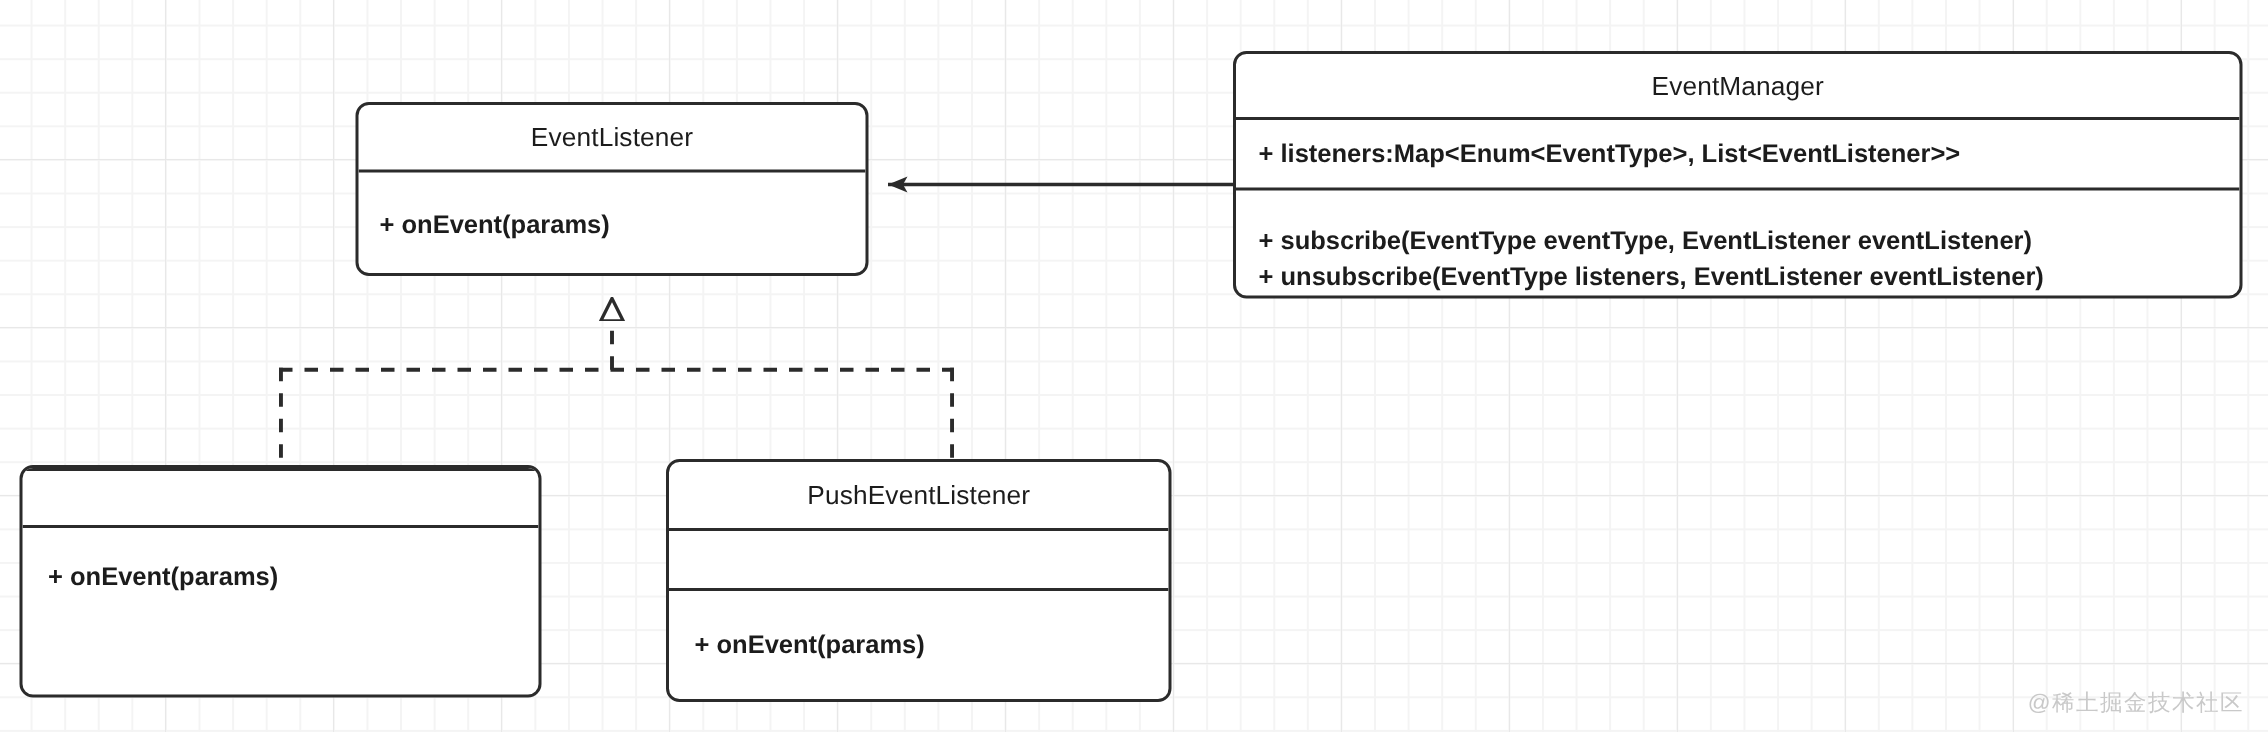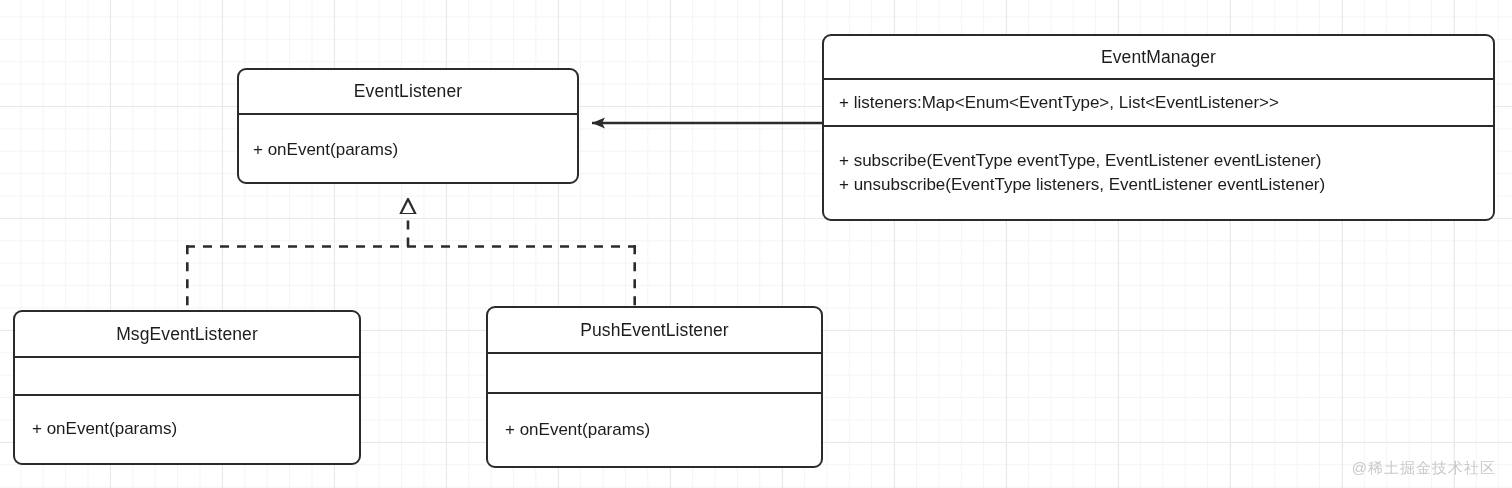--- a/index.html
+++ b/index.html
@@ -65,58 +65,59 @@
     font-weight: 400;
     padding: 0 12px;
     display: flex;
     flex-direction: column;
     justify-content: center;
   }
 
   .compartment .row {
     line-height: 1.37;
     white-space: nowrap;
+    font-weight: bold;
   }
 
   .compartment.empty {
     padding: 0;
   }
 
   
   #box-event-listener {
     left: 237px;
     top: 68px;
     width: 342px;
     height: 116px;
   }
   #box-event-listener .uml-title { height: 43px; }
   #box-event-listener .compartment { height: 70.5px; padding-left: 14px; }
 
   #box-event-manager {
     left: 822px;
     top: 34px;
     width: 673px;
-    height: 187px;
+    height: 165px;
   }
   #box-event-manager .uml-title { height: 42px; }
   #box-event-manager .compartment.attrs { height: 47px; padding-left: 15px; }
   #box-event-manager .compartment.methods { height: 93px; padding-left: 15px; }
 
   #box-msg-event-listener {
     left: 13px;
     top: 310px;
     width: 348px;
     height: 155px;
   }
   #box-msg-event-listener .uml-title { height: 44px; }
   #box-msg-event-listener .compartment.attrs { height: 38px; }
   #box-msg-event-listener .compartment.methods { height: 68px; padding-left: 17px; }
 
   #box-push-event-listener {
-    left: 486px;
+    left: 444px;
     top: 306px;
     width: 337px;
     height: 162px;
   }
   #box-push-event-listener .uml-title { height: 44px; }
   #box-push-event-listener .compartment.attrs { height: 40px; }
   #box-push-event-listener .compartment.methods { height: 73px; padding-left: 17px; }
 
   .watermark {
     position: absolute;
@@ -168,21 +169,20 @@
     <div class="compartment attrs">
       <div class="row">+ listeners:Map&lt;Enum&lt;EventType&gt;, List&lt;EventListener&gt;&gt;</div>
     </div>
     <div class="compartment methods">
       <div class="row">+ subscribe(EventType eventType, EventListener eventListener)</div>
       <div class="row">+ unsubscribe(EventType listeners, EventListener eventListener)</div>
     </div>
   </div>
 
   <div class="uml-class" id="box-msg-event-listener">
-    <div class="uml-title">MsgEventListener</div>
     <div class="compartment attrs empty"></div>
     <div class="compartment methods">
       <div class="row">+ onEvent(params)</div>
     </div>
   </div>
 
   <div class="uml-class" id="box-push-event-listener">
     <div class="uml-title">PushEventListener</div>
     <div class="compartment attrs empty"></div>
     <div class="compartment methods">

